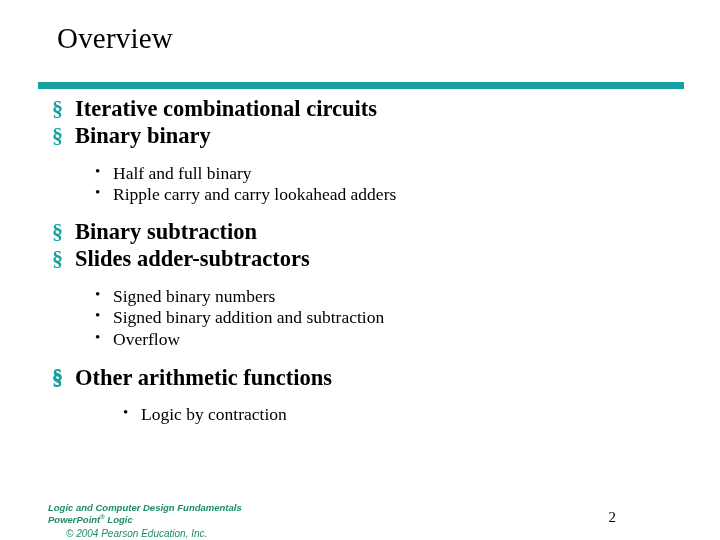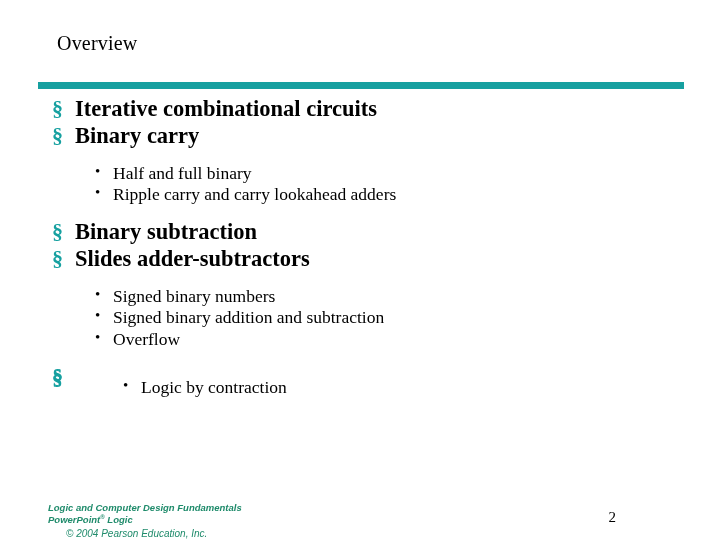--- a/index.html
+++ b/index.html
@@ -15,22 +15,22 @@
   }
   .slide {
     position: relative;
     width: 720px;
     height: 540px;
     box-sizing: border-box;
   }
   .slide-title {
     position: absolute;
     left: 57px;
-    top: 32px;
-    font-size: 20px;
+    top: 22px;
+    font-size: 29px;
     color: #000000;
     letter-spacing: 0.2px;
     white-space: nowrap;
   }
   .title-rule {
     position: absolute;
     left: 38px;
     top: 82px;
     width: 646px;
     height: 7px;
@@ -136,21 +136,21 @@
 
   <div class="body">
 
     <div class="lvl1">
       <span class="bullet">§</span>
       <span>Iterative combinational circuits</span>
     </div>
 
     <div class="lvl1">
       <span class="bullet">§</span>
-      <span>Binary carry</span>
+      <span>Binary binary</span>
     </div>
 
     <div class="gap-md"></div>
 
     <div class="lvl2">
       <span class="bullet">•</span>
       <span>Half and full binary</span>
     </div>
 
     <div class="lvl2">
@@ -188,20 +188,21 @@
     </div>
 
     <div class="gap-lg"></div>
 
     <div class="lvl1">
       <span class="bullet">§</span>
     </div>
 
     <div class="lvl1">
       <span class="bullet">§</span>
+      <span>Other arithmetic functions</span>
     </div>
 
     <div class="gap-md"></div>
 
     <div class="lvl2" style="padding-left:103px;">
       <span class="bullet" style="left:85px;">•</span>
       <span>Logic by contraction</span>
     </div>
 
   </div>

